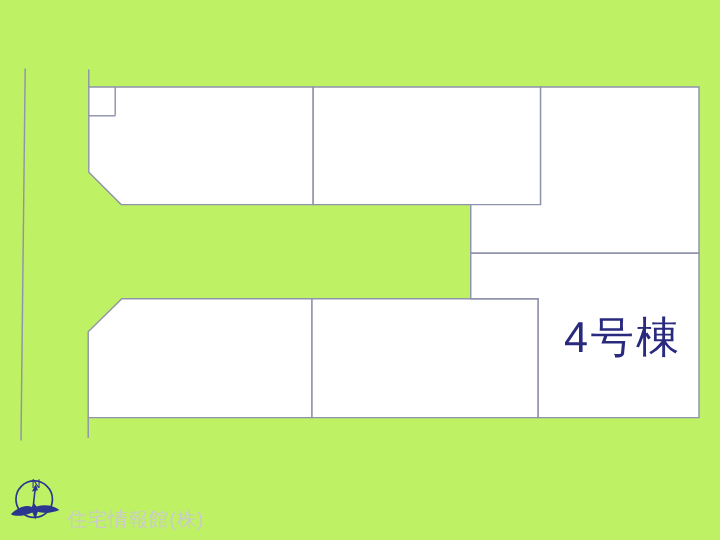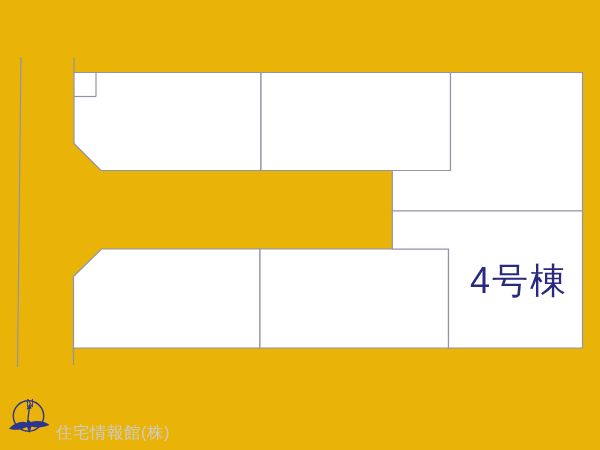--- a/index.html
+++ b/index.html
@@ -8,21 +8,21 @@
     background: #ffffff;
     width: 600px;
     height: 450px;
     overflow: hidden;
     font-family: "Liberation Sans", sans-serif;
   }
   .canvas {
     position: relative;
     width: 600px;
     height: 450px;
-    background: #eab308;
+    background: #bef264;
   }
   svg { display: block; }
   .lot {
     fill: #ffffff;
     stroke-width: 1.2;
   }
   .thin-line {
     fill: none;
     stroke-width: 1.2;
   }

